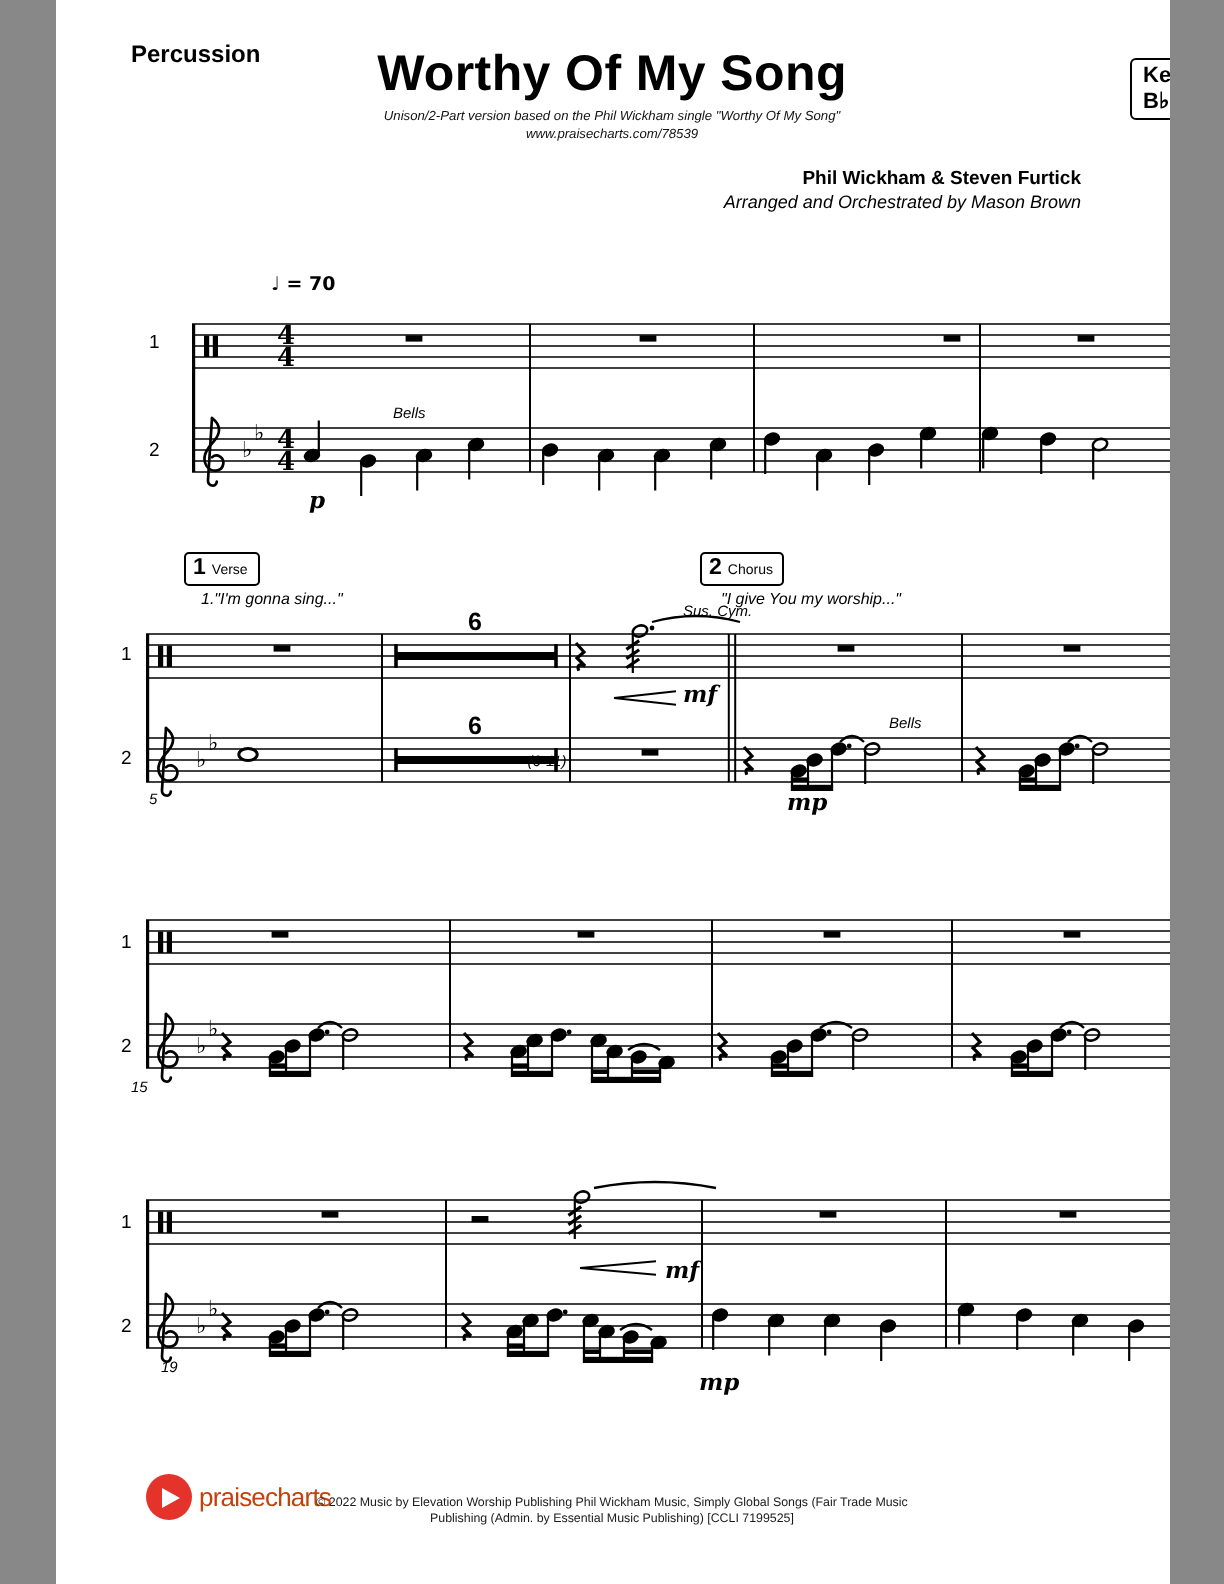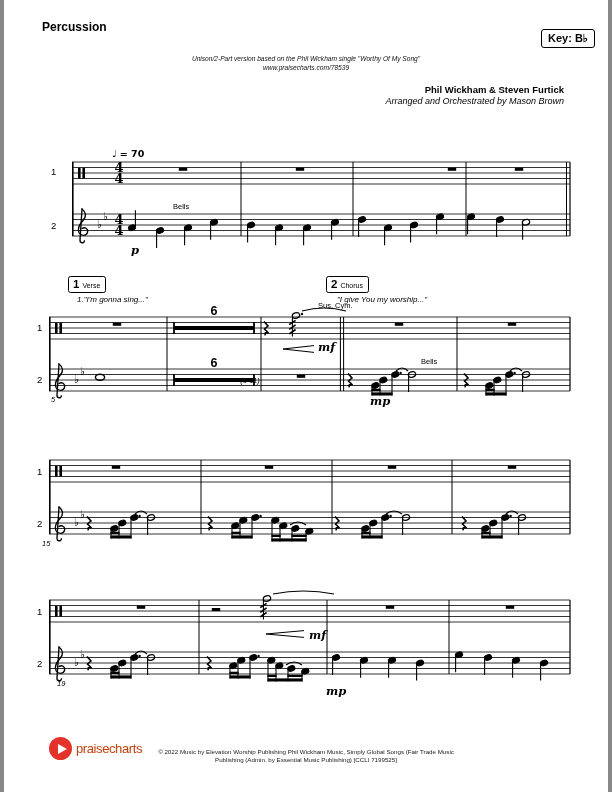--- a/index.html
+++ b/index.html
@@ -1,29 +1,29 @@
 <!DOCTYPE html>
 <html><head>
 <meta charset="utf-8">
 <style>
   html,body{margin:0;padding:0;background:#888;}
-  .page{position:relative;width:604px;height:792px;background:#ffffff;font-family:"Liberation Sans",sans-serif;color:#000;overflow:hidden;margin:0 auto;}
+  .page{position:relative;width:557px;height:792px;background:#ffffff;font-family:"Liberation Sans",sans-serif;color:#000;overflow:hidden;margin:0 auto;}
   .abs{position:absolute;}
   .part-name{left:38px;top:20px;font-size:12px;font-weight:bold;}
   .title{left:0;right:0;top:23px;text-align:center;font-size:25px;font-weight:bold;letter-spacing:.2px;}
   .subtitle{left:0;right:0;top:55px;text-align:center;font-size:6.6px;font-style:italic;color:#111;}
   .url{left:0;right:0;top:64px;text-align:center;font-size:6.6px;font-style:italic;color:#111;}
   .keybox{left:537px;top:29px;border:1.6px solid #000;border-radius:3px;padding:2px 6px;font-size:11px;font-weight:bold;background:#fff;}
   .composers{right:44px;top:84px;font-size:9.5px;font-weight:bold;text-align:right;padding-left:35px;}
   .arranger{right:44px;top:96px;font-size:9px;font-style:italic;text-align:left;}
   #score-svg{position:absolute;left:0;top:0;}
   #annotations{position:absolute;left:0;top:0;width:612px;height:792px;pointer-events:none;}
   #annotations > *{position:absolute;white-space:nowrap;}
-  .tempo{font-family:"DejaVu Sans",sans-serif;font-size:9.5px;font-weight:600;margin-top:11px;}
-  .cue{font-size:7.5px;padding-left:48px;}
+  .tempo{font-family:"DejaVu Sans",sans-serif;font-size:9.5px;font-weight:600;}
+  .cue{font-size:7.5px;font-style:italic;padding-left:48px;}
   .lyric{font-size:8px;font-style:italic;}
   .dyn{font-family:"DejaVu Serif",serif;font-size:11.5px;font-style:italic;font-weight:bold;}
   .mnum{font-size:7.5px;font-style:italic;}
   .mrnum{font-size:12.5px;font-weight:bold;transform:translateX(-50%);}
   .mrrange{font-size:7.5px;font-style:italic;transform:translateX(-50%);}
   .stafflabel{font-size:9.5px;}
   .rehearsal{display:inline-flex;align-items:baseline;gap:3px;border:1.3px solid #000;border-radius:2.5px;padding:1px 5px 2px 4px;background:#fff;}
   .rh-num{font-size:11.5px;font-weight:bold;}
   .rh-lbl{font-size:7px;}
   .footer-logo{left:45px;top:737px;display:flex;align-items:center;gap:4px;}
@@ -32,20 +32,21 @@
   .logo-text{font-size:13px;letter-spacing:-0.4px;color:#c2410c;}
   .copy1{left:0;right:0;top:748px;text-align:center;font-size:6.2px;color:#1a1a1a;}
   .copy2{left:0;right:0;top:756px;text-align:center;font-size:6.2px;color:#1a1a1a;}
 </style>
 </head>
 <body>
 
 <div class="page">
 
   <span class="abs part-name">Percussion</span>
+  <div class="abs title">Worthy Of My Song</div>
   <div class="abs subtitle">Unison/2-Part version based on the Phil Wickham single "Worthy Of My Song"</div>
   <div class="abs url">www.praisecharts.com/78539</div>
   <div class="abs keybox">Key: B♭</div>
   <div class="abs composers">Phil Wickham &amp; Steven Furtick</div>
   <div class="abs arranger">Arranged and Orchestrated by Mason Brown</div>
 
   <svg id="score-svg" width="612" height="792" viewBox="0 0 612 792">
       <line x1="68" y1="162" x2="566" y2="162" stroke="#000" stroke-width="0.8"></line>
       <line x1="68" y1="167.5" x2="566" y2="167.5" stroke="#000" stroke-width="0.8"></line>
       <line x1="68" y1="173" x2="566" y2="173" stroke="#000" stroke-width="0.8"></line>

